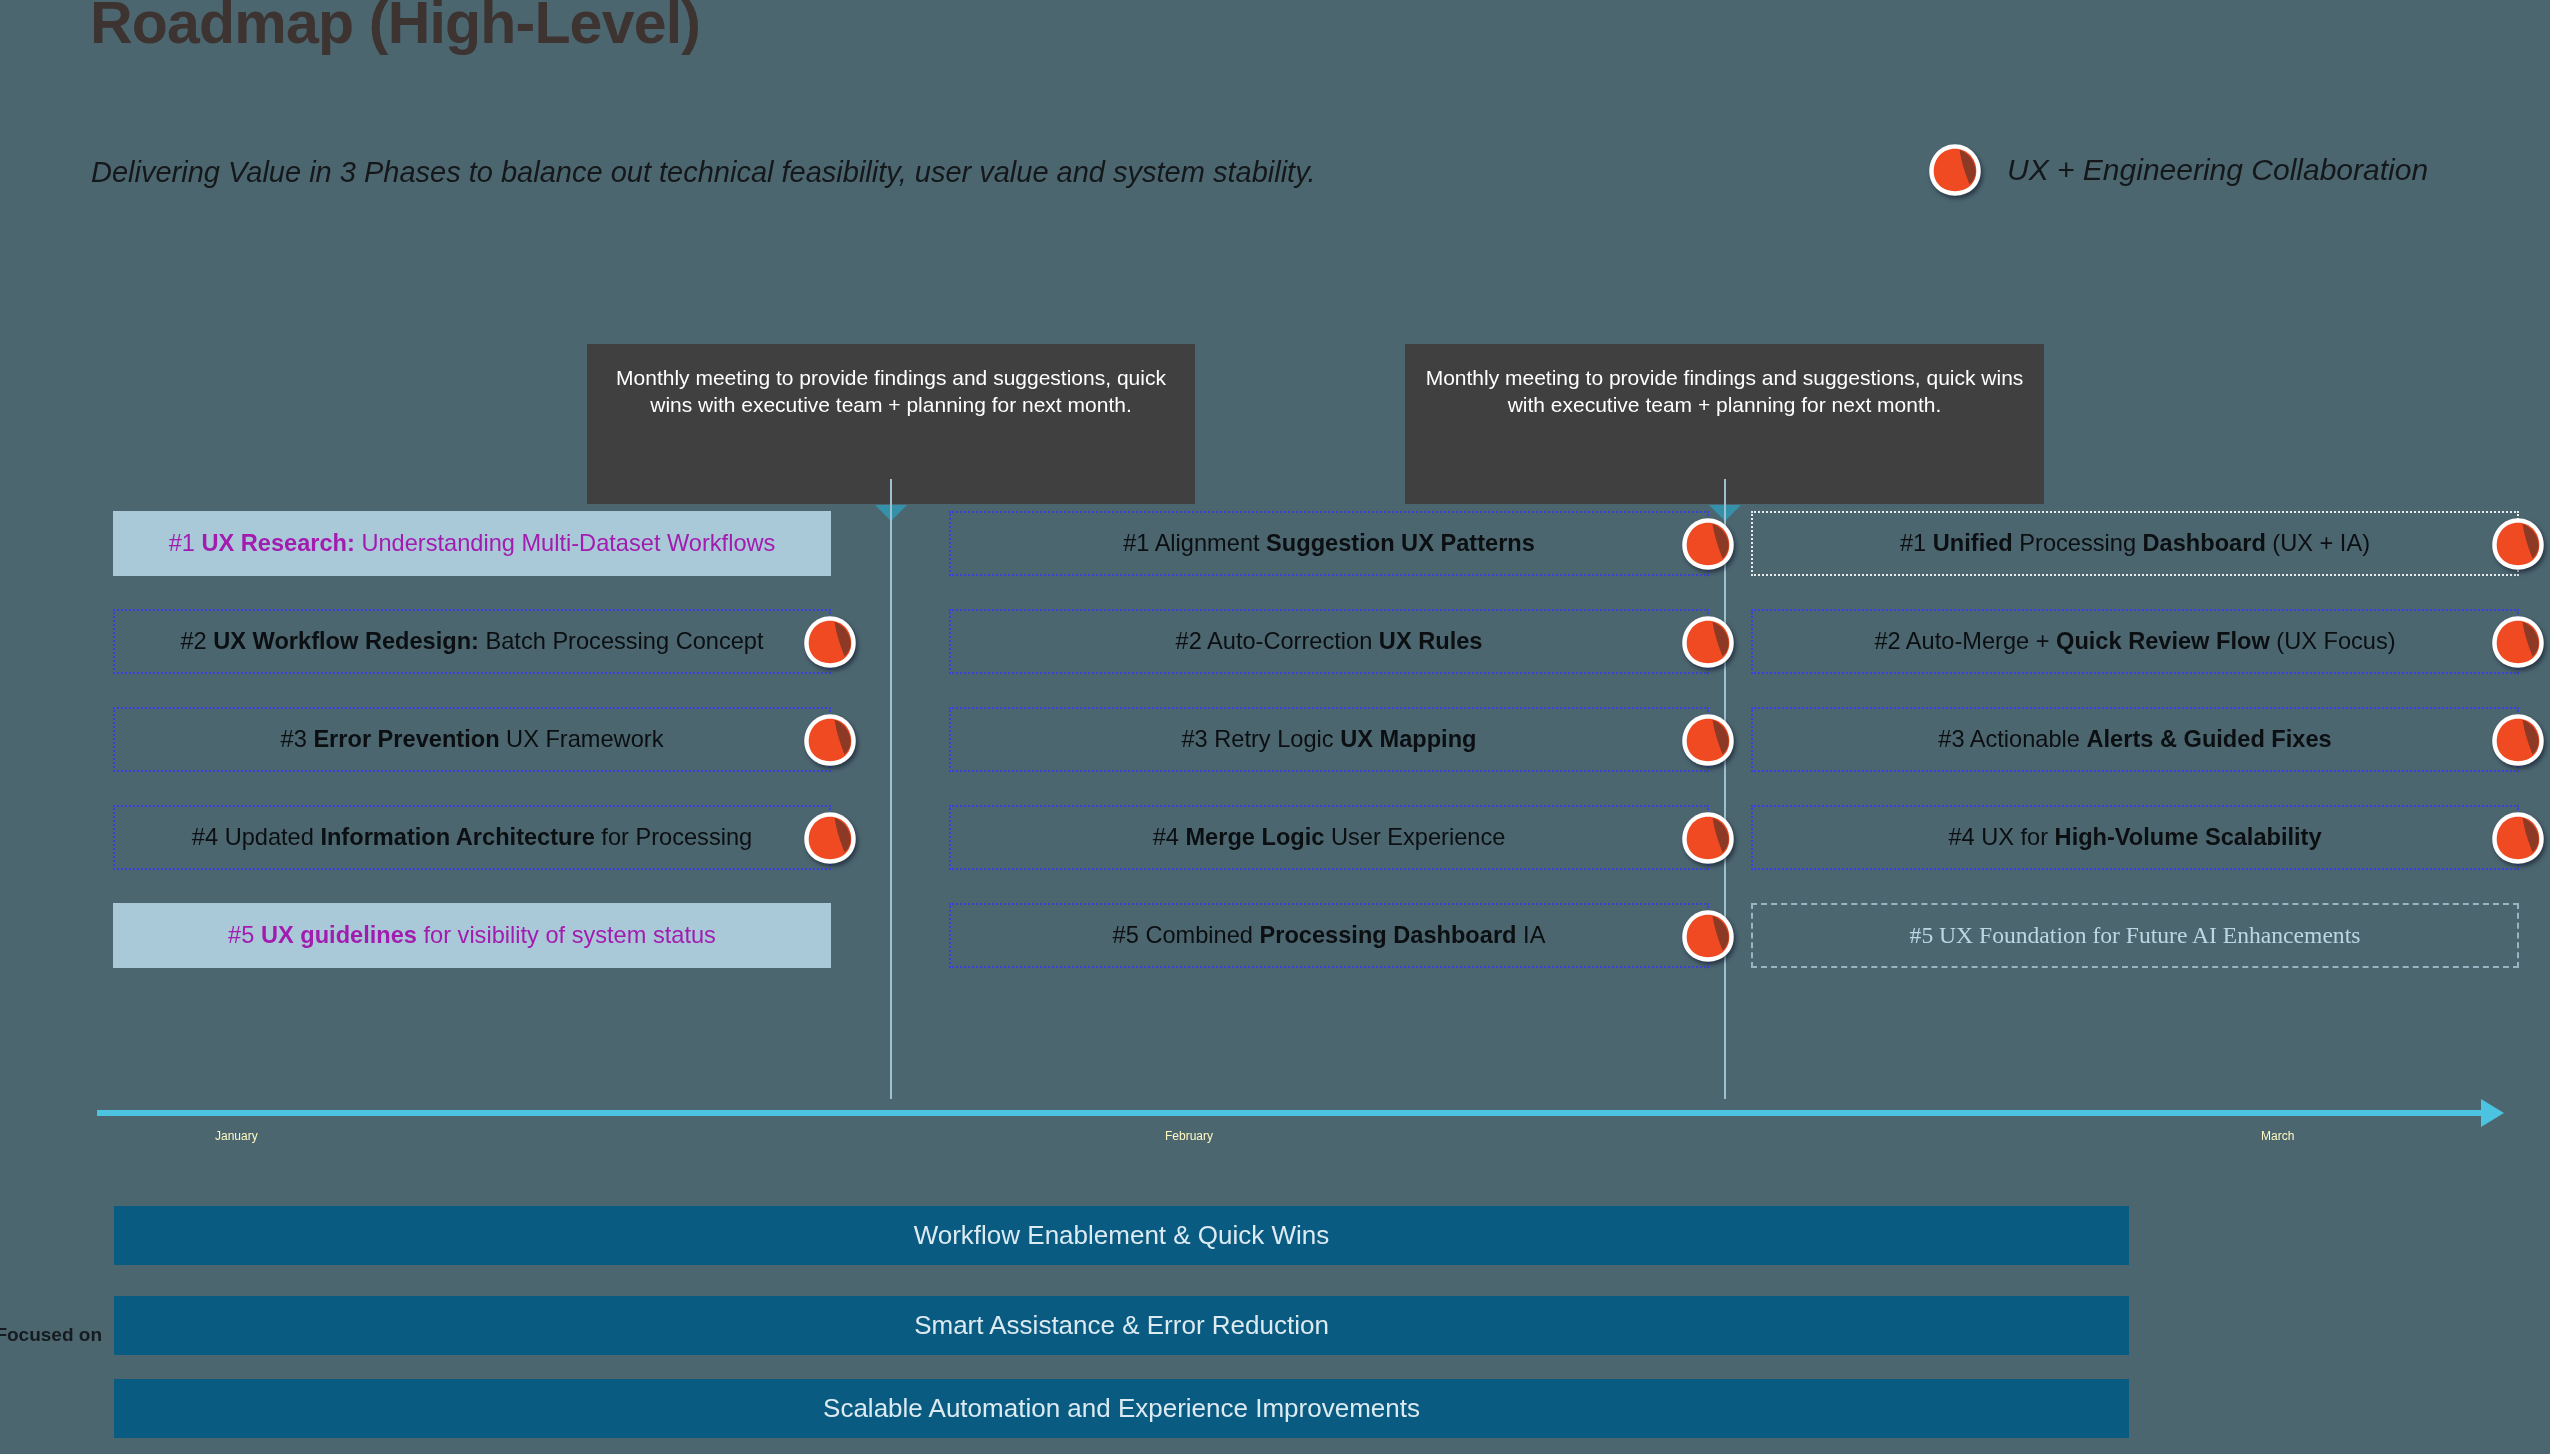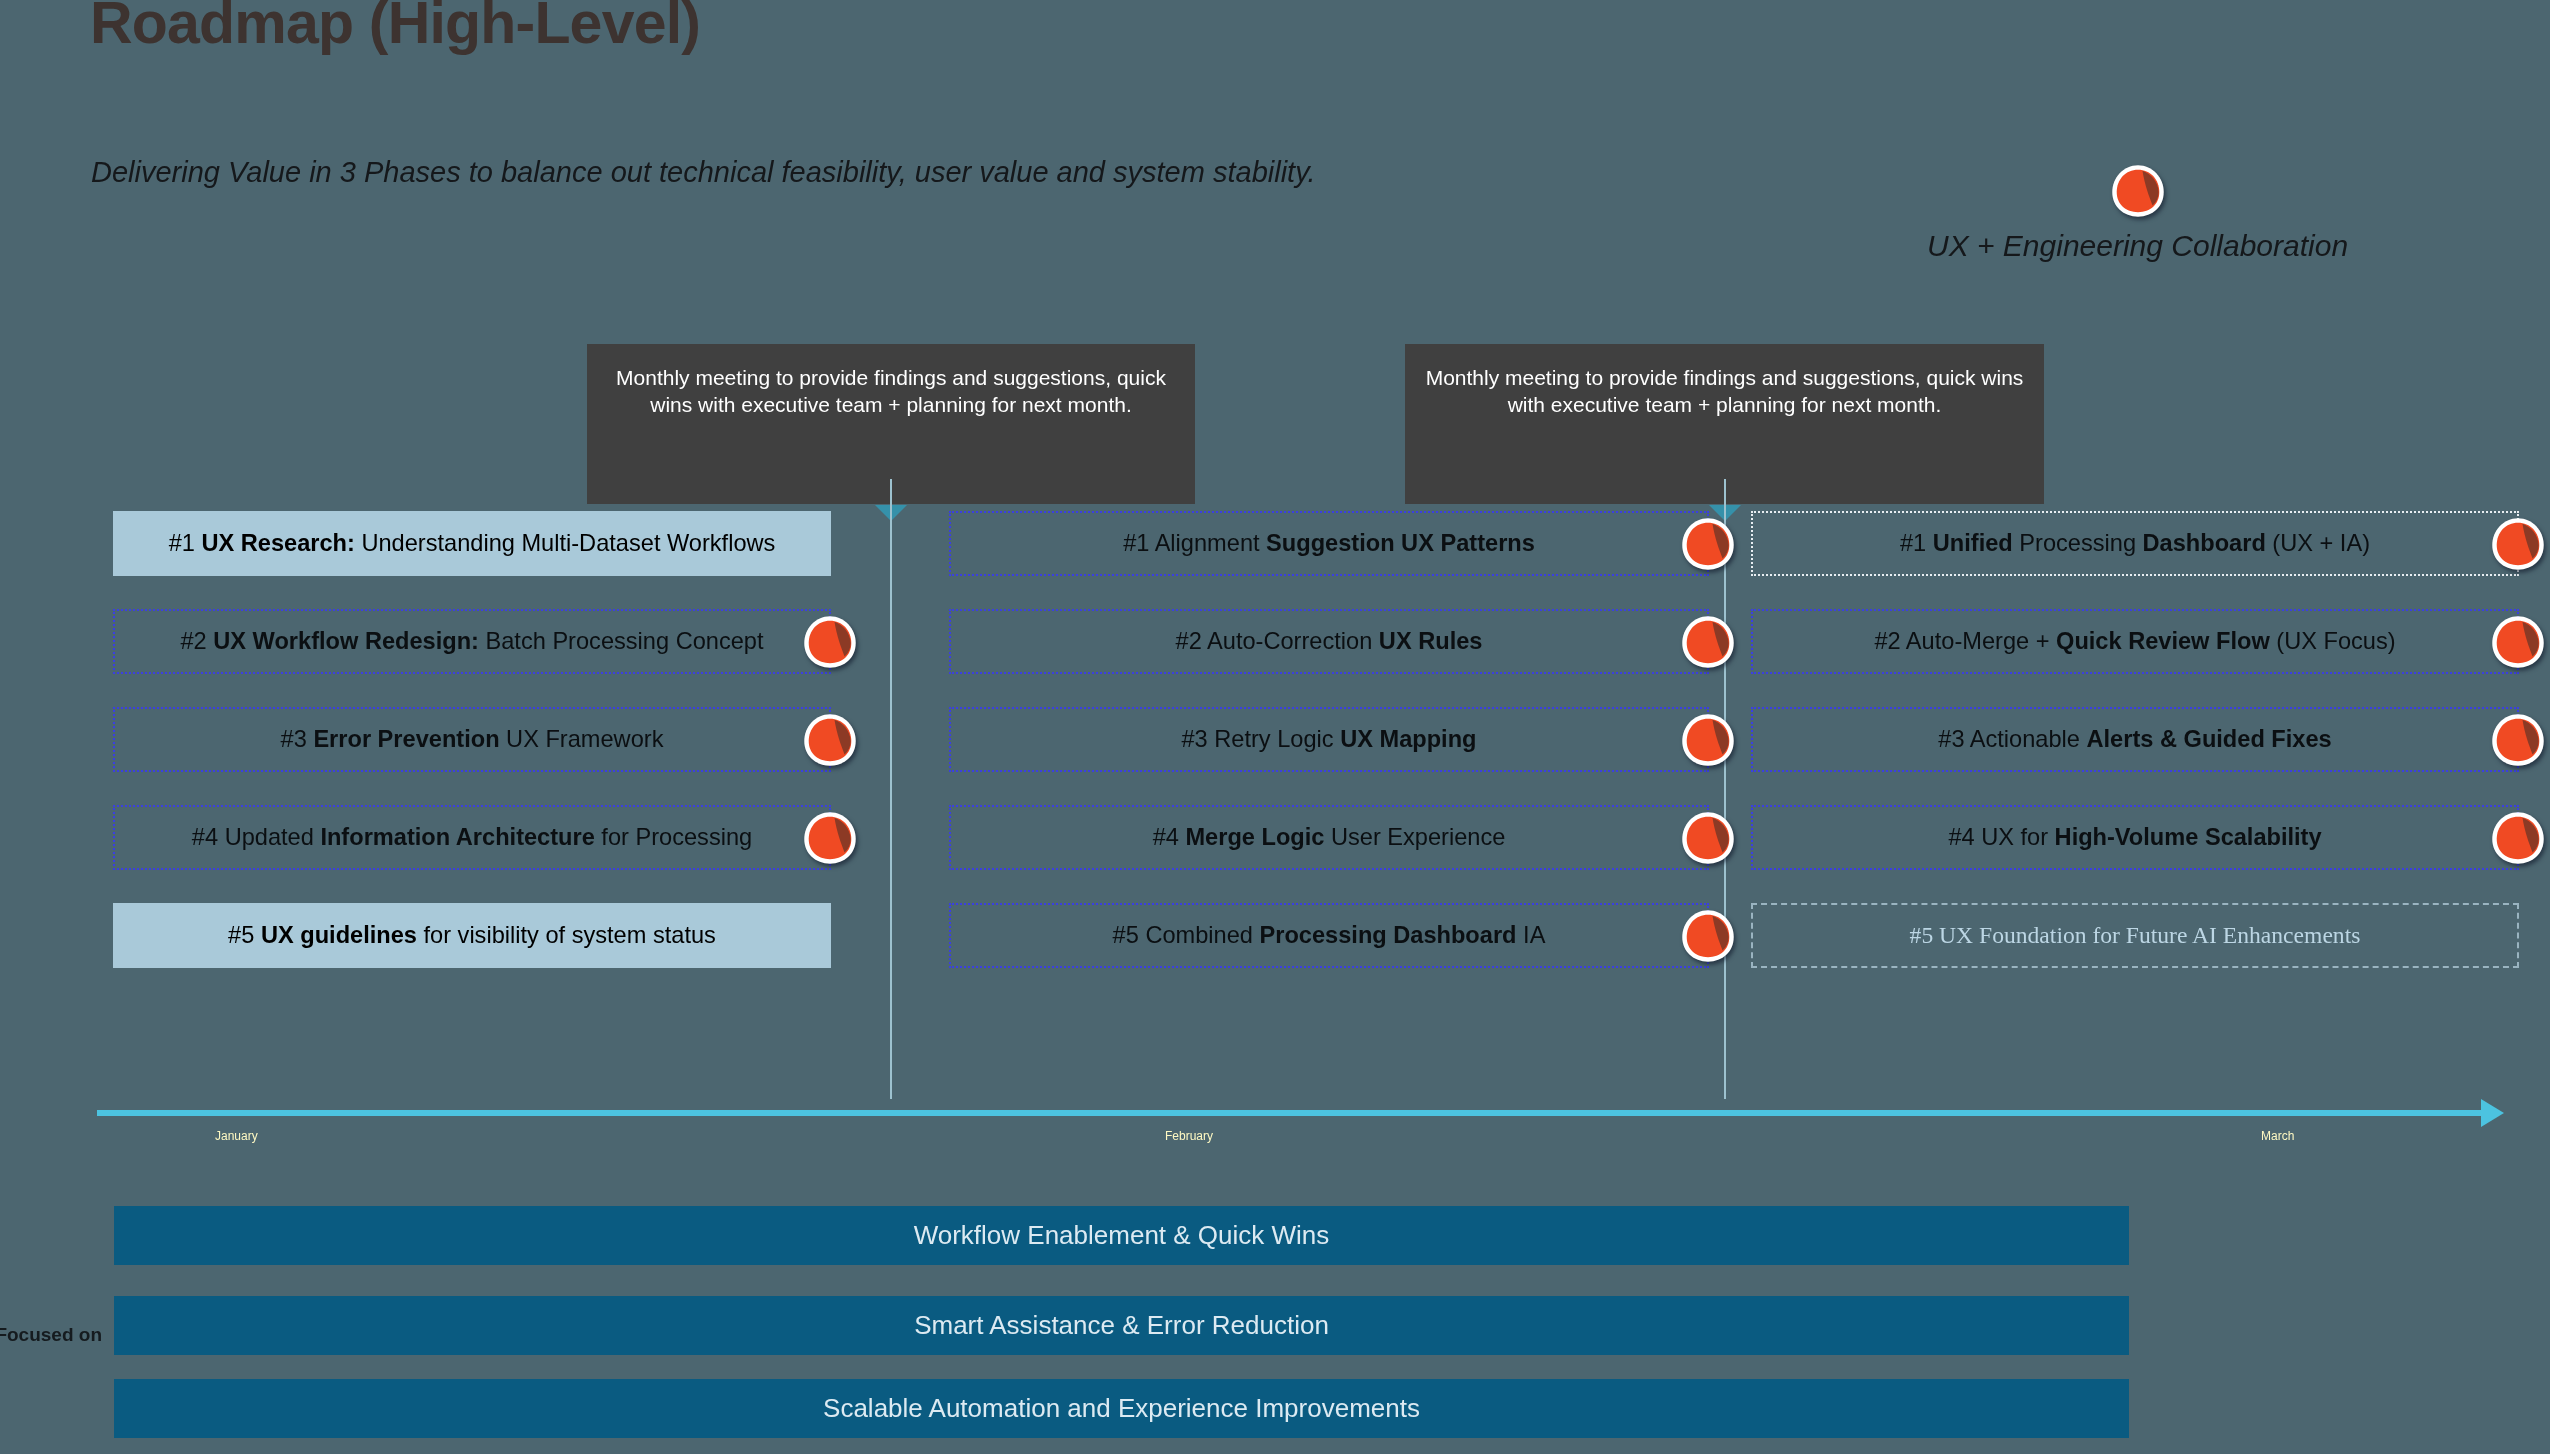--- a/index.html
+++ b/index.html
@@ -18,24 +18,23 @@
     font-size:59px;font-weight:bold;
     color:#3d3330;letter-spacing:-0.8px;
     white-space:nowrap;
   }
   .subtitle{
     position:absolute;left:91px;top:156px;
     font-size:29px;font-style:italic;color:#15181b;
     white-space:nowrap;
   }
   .legend{
-    position:absolute;left:1927px;top:163px;
-    display:flex;align-items:center;gap:10px;
-    white-space:nowrap;
-    flex-direction:column;
+    position:absolute;left:1927px;top:142px;
+    display:flex;align-items:center;gap:24px;
+    white-space:nowrap;
   }
   .legend-label{
     font-size:30px;font-style:italic;color:#15181b;
     white-space:nowrap;
   }
 
   
   .flame{
     width:56px;height:56px;
     flex:0 0 56px;
@@ -87,21 +86,21 @@
     display:flex;align-items:center;justify-content:center;
     box-sizing:border-box;
   }
   .item-text{
     font-size:23.6px;color:#0b0f12;
     text-align:center;padding:0 20px;
     line-height:1.2;
   }
   .item-text b{font-weight:bold;}
   .item.solid{background:#a9c9d9;}
-  .item.solid .item-text{color:#000000;}
+  .item.solid .item-text{color:#a21caf;}
   .item.dotted{border:2.3px dotted #3b3fe0;background:transparent;}
   .item.dotted-white{border:2.3px dotted #e8eef2;background:transparent;}
   .item.dotted-muted{border:2.3px dashed #9ab4c1;background:transparent;font-family:Liberation Serif, serif;}
   .item.dotted-muted .item-text{color:#bcd6e4;}
 
   .item .flame{
     position:absolute;right:-29px;top:50%;margin-top:-28px;
     z-index:5;
   }
 

